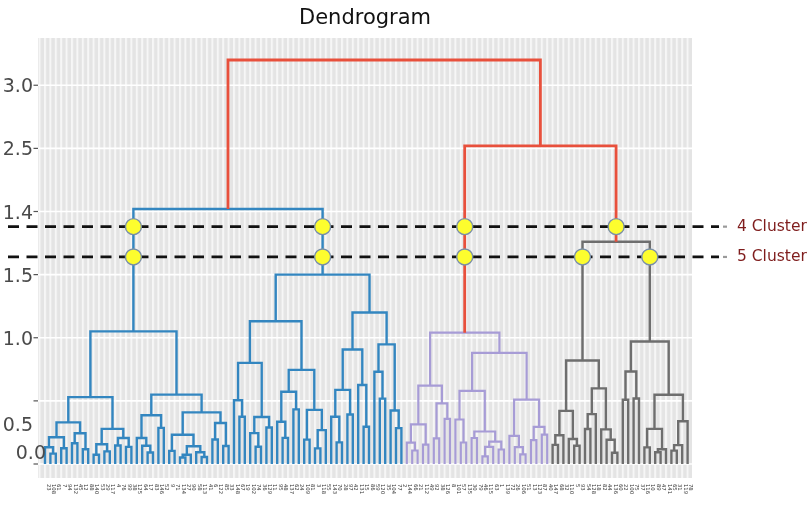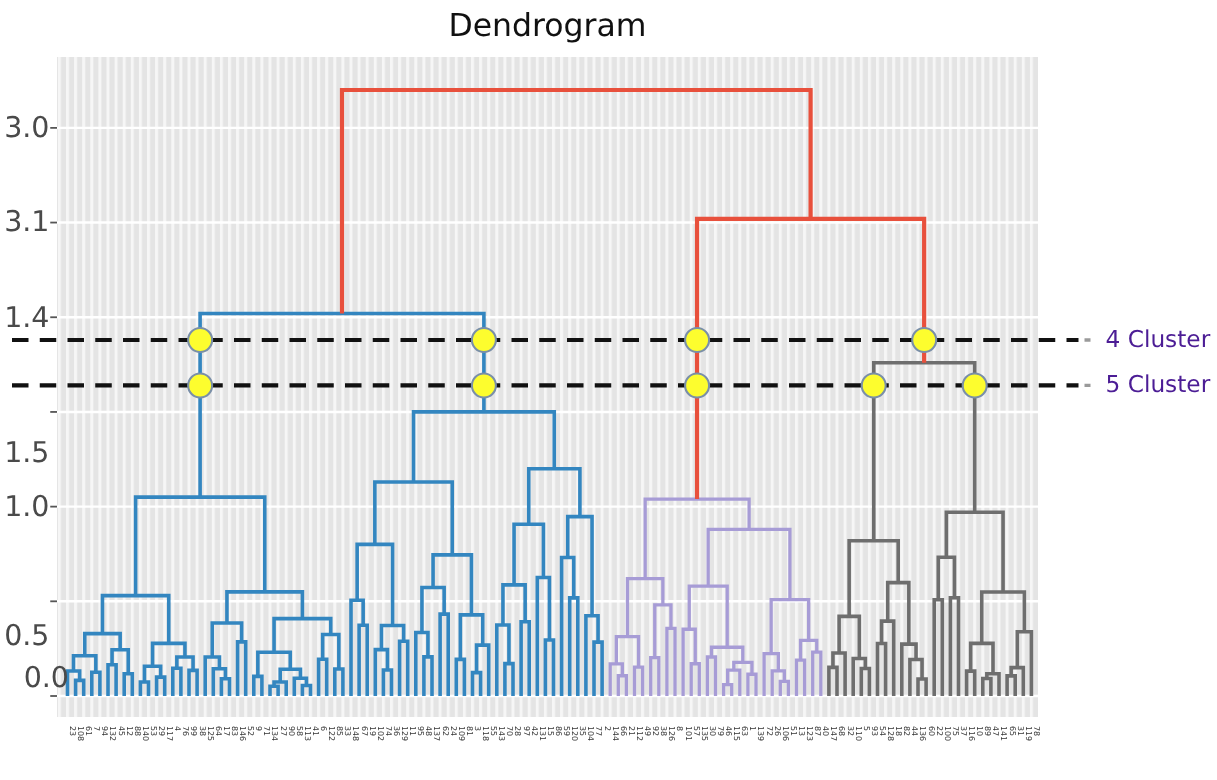--- a/index.html
+++ b/index.html
@@ -3,21 +3,21 @@
 <meta charset="utf-8">
 <style>
   html,body{margin:0;padding:0;background:#ffffff;}
   .fig{position:relative;width:811px;height:520px;background:#ffffff;
        font-family:"DejaVu Sans","Liberation Sans",sans-serif;overflow:hidden;}
   .fig svg{position:absolute;left:0;top:0;}
   .chart-title{position:absolute;top:5px;left:365px;transform:translateX(-50%);
        font-size:21px;color:#111;white-space:nowrap;}
   .ytick{position:absolute;left:0;width:33px;text-align:right;
        font-size:19px;color:#4a4a4a;line-height:18px;}
-  .cutlabel{position:absolute;left:737px;font-size:15.5px;color:#4c1d95;white-space:nowrap;}
+  .cutlabel{position:absolute;left:737px;font-size:15.5px;color:#7f1d1d;white-space:nowrap;}
 </style>
 </head>
 <body>
 
 <div class="fig">
   <svg id="chart" width="811" height="520" viewBox="0 0 811 520">
       <defs>
         <pattern id="stripes" x="44" width="5.4" height="10" patternUnits="userSpaceOnUse">
           <rect width="5.4" height="10" fill="#e4e4e4"></rect>
           <rect width="2" height="10" fill="#f6f6f6"></rect>
@@ -176,18 +176,18 @@
       <circle cx="582.4687500000001" cy="256.95000000000005" r="8" fill="#fdfd2e" stroke="#7a8fa8" stroke-width="1.4"></circle>
       <circle cx="649.8" cy="256.95000000000005" r="8" fill="#fdfd2e" stroke="#7a8fa8" stroke-width="1.4"></circle>
     </svg>
   <div class="chart-title">Dendrogram</div>
   <div class="cutlabel" id="cutlabel0" style="top: 216.65px;">4 Cluster</div>
   <div class="cutlabel" id="cutlabel1" style="top: 246.95px; text-align: center;">5 Cluster</div>
   <div id="yticks">
       <div class="ytick" style="top: 443px; margin-left: 13px;">0.0</div>
       <div class="ytick" style="top: 415px;">0.5</div>
       <div class="ytick" style="top: 328.75px;">1.0</div>
-      <div class="ytick" style="top: 265.625px; margin-top: 27px;">1.5</div>
+      <div class="ytick" style="top: 265.625px;">1.5</div>
       <div class="ytick" style="top: 202.5px;">1.4</div>
-      <div class="ytick" style="top: 139.375px;">3.1</div>
+      <div class="ytick" style="top: 139.375px;">2.5</div>
       <div class="ytick" style="top: 76.25px;">3.0</div>
     </div>
 </div>
 
 </body></html>

